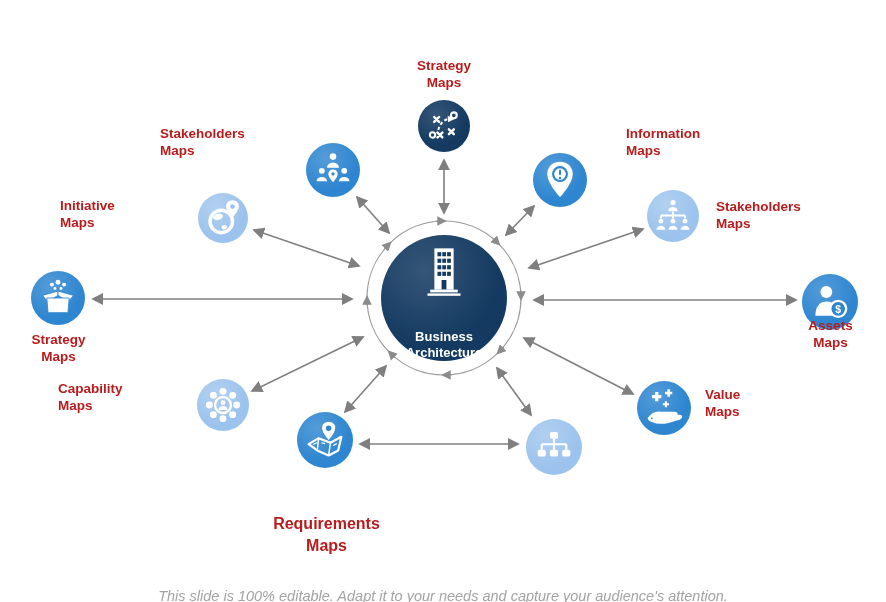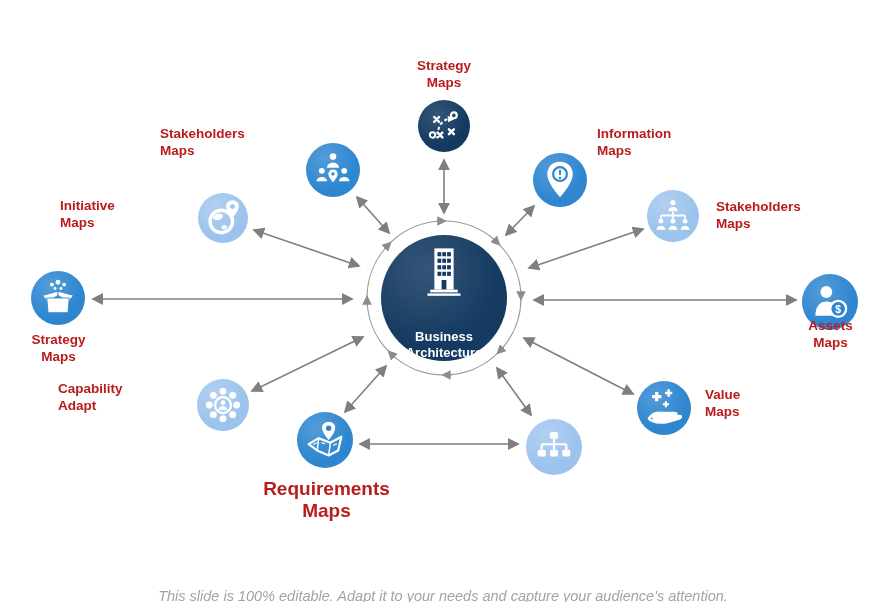--- a/index.html
+++ b/index.html
@@ -24,21 +24,21 @@
   .hub-label{
     color:#ffffff;font-weight:bold;font-size:13px;line-height:16px;text-align:center;
     white-space:pre-line;margin-top:3px;
   }
   .lbl{
     position:absolute;color:#b91c1c;font-weight:bold;font-size:13.5px;line-height:16.5px;
     white-space:pre-line;
   }
   .lbl.ctr{text-align:center;}
   .lbl.rgt{text-align:left;}
-  .lbl.big{font-size:19px;line-height:22px;}
+  .lbl.big{font-size:16px;line-height:22px;margin-top:35px;}
   .note{
     position:absolute;top:588px;left:0;width:886px;text-align:center;
     color:#a3a3a3;font-style:italic;font-size:14.5px;
   }
 </style>
 </head>
 <body>
 
 <div class="stage">
 
@@ -235,27 +235,27 @@
 
   <div class="lbl ctr" style="left:383px;top:58px;width:122px">Strategy
 Maps</div>
   <div class="lbl rgt" style="left:160px;top:126px;width:143px">Stakeholders
 Maps</div>
   <div class="lbl rgt" style="left:60px;top:198px;width:122px">Initiative
 Maps</div>
   <div class="lbl ctr" style="left:2px;top:332px;width:113px">Strategy
 Maps</div>
   <div class="lbl rgt" style="left:58px;top:381px;width:123px">Capability
-Adapt</div>
+Maps</div>
   <div class="lbl ctr big" style="left:234px;top:478px;width:185px">Requirements
 Maps</div>
   <div class="lbl" style="left:705px;top:387px;width:90px">Value
 Maps</div>
   <div class="lbl ctr" style="left:778px;top:318px;width:105px">Assets
 Maps</div>
   <div class="lbl" style="left:716px;top:199px;width:145px">Stakeholders
 Maps</div>
-  <div class="lbl" style="left:597px;top:126px;width:120px">Information
+  <div class="lbl" style="left:626px;top:126px;width:120px">Information
 Maps</div>
 
   <div class="note">This slide is 100% editable. Adapt it to your needs and capture your audience's attention.</div>
 
 </div>
 
 </body></html>

